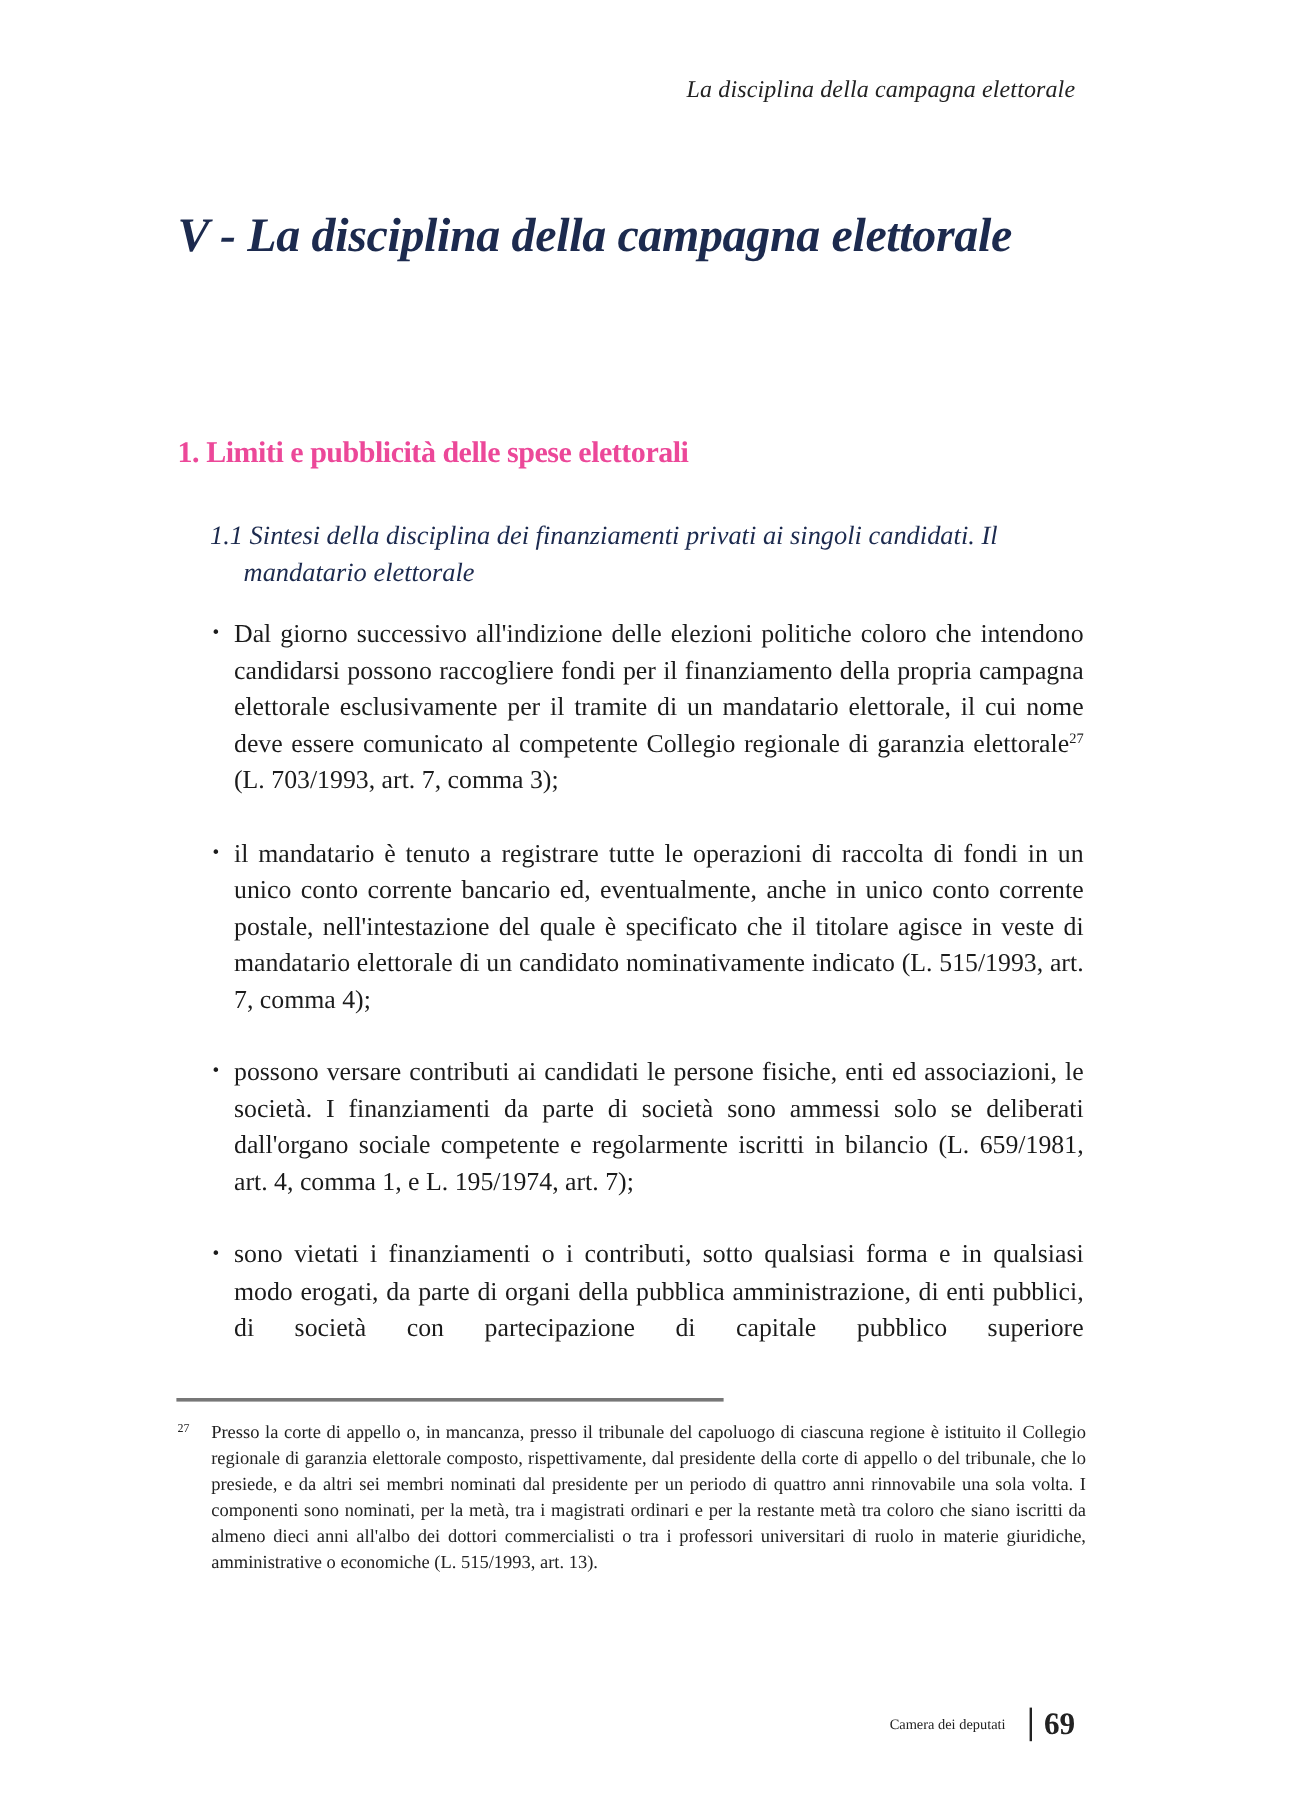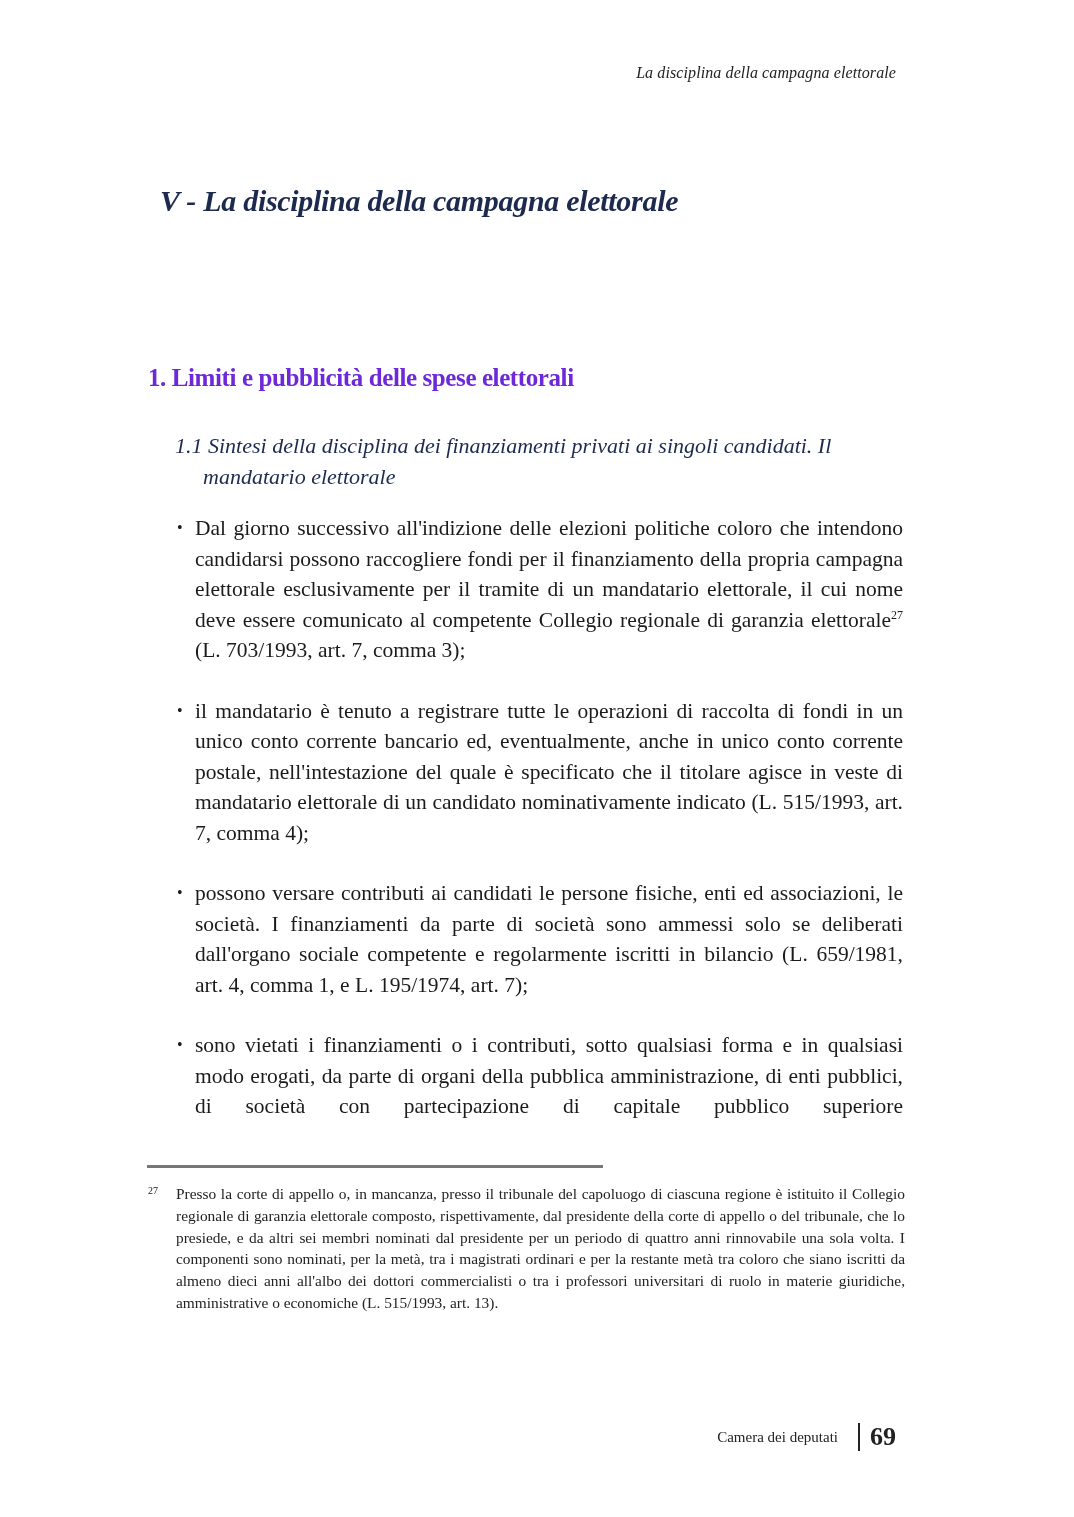--- a/index.html
+++ b/index.html
@@ -9,43 +9,43 @@
       position: relative;
       overflow: hidden;
       font-family: "Liberation Serif", "DejaVu Serif", serif;
       color: #1e1e1e;
     }
     .running-head {
       position: absolute;
       top: 64px;
       right: 178px;
       font-style: italic;
-      font-size: 16px;
+      font-size: 20px;
       color: #222;
       letter-spacing: 0.1px;
     }
     .chapter-title {
       position: absolute;
       top: 172px;
       left: 148px;
-      margin: 12px;
+      margin: 0;
       font-style: italic;
       font-weight: bold;
-      font-size: 30px;
+      font-size: 40px;
       color: #1c2a4e;
       letter-spacing: -0.3px;
     }
     .section-title {
       position: absolute;
       top: 364px;
       left: 148px;
       margin: 0;
       font-weight: bold;
       font-size: 25px;
-      color: #6d28d9;
+      color: #ec4899;
       letter-spacing: -0.4px;
     }
     .subsection-title {
       position: absolute;
       top: 430px;
       left: 175px;
       width: 730px;
       margin: 0;
       font-style: italic;
       font-weight: normal;
@@ -109,21 +109,21 @@
       padding-left: 28px;
     }
     .page-footer {
       position: absolute;
       top: 1422px;
       right: 178px;
       display: flex;
       align-items: center;
     }
     .publisher {
-      font-size: 15px;
+      font-size: 12px;
       color: #222;
       margin-right: 20px;
     }
     .footer-bar {
       width: 2px;
       height: 28px;
       background: #222;
       margin-right: 10px;
     }
     .page-number {

